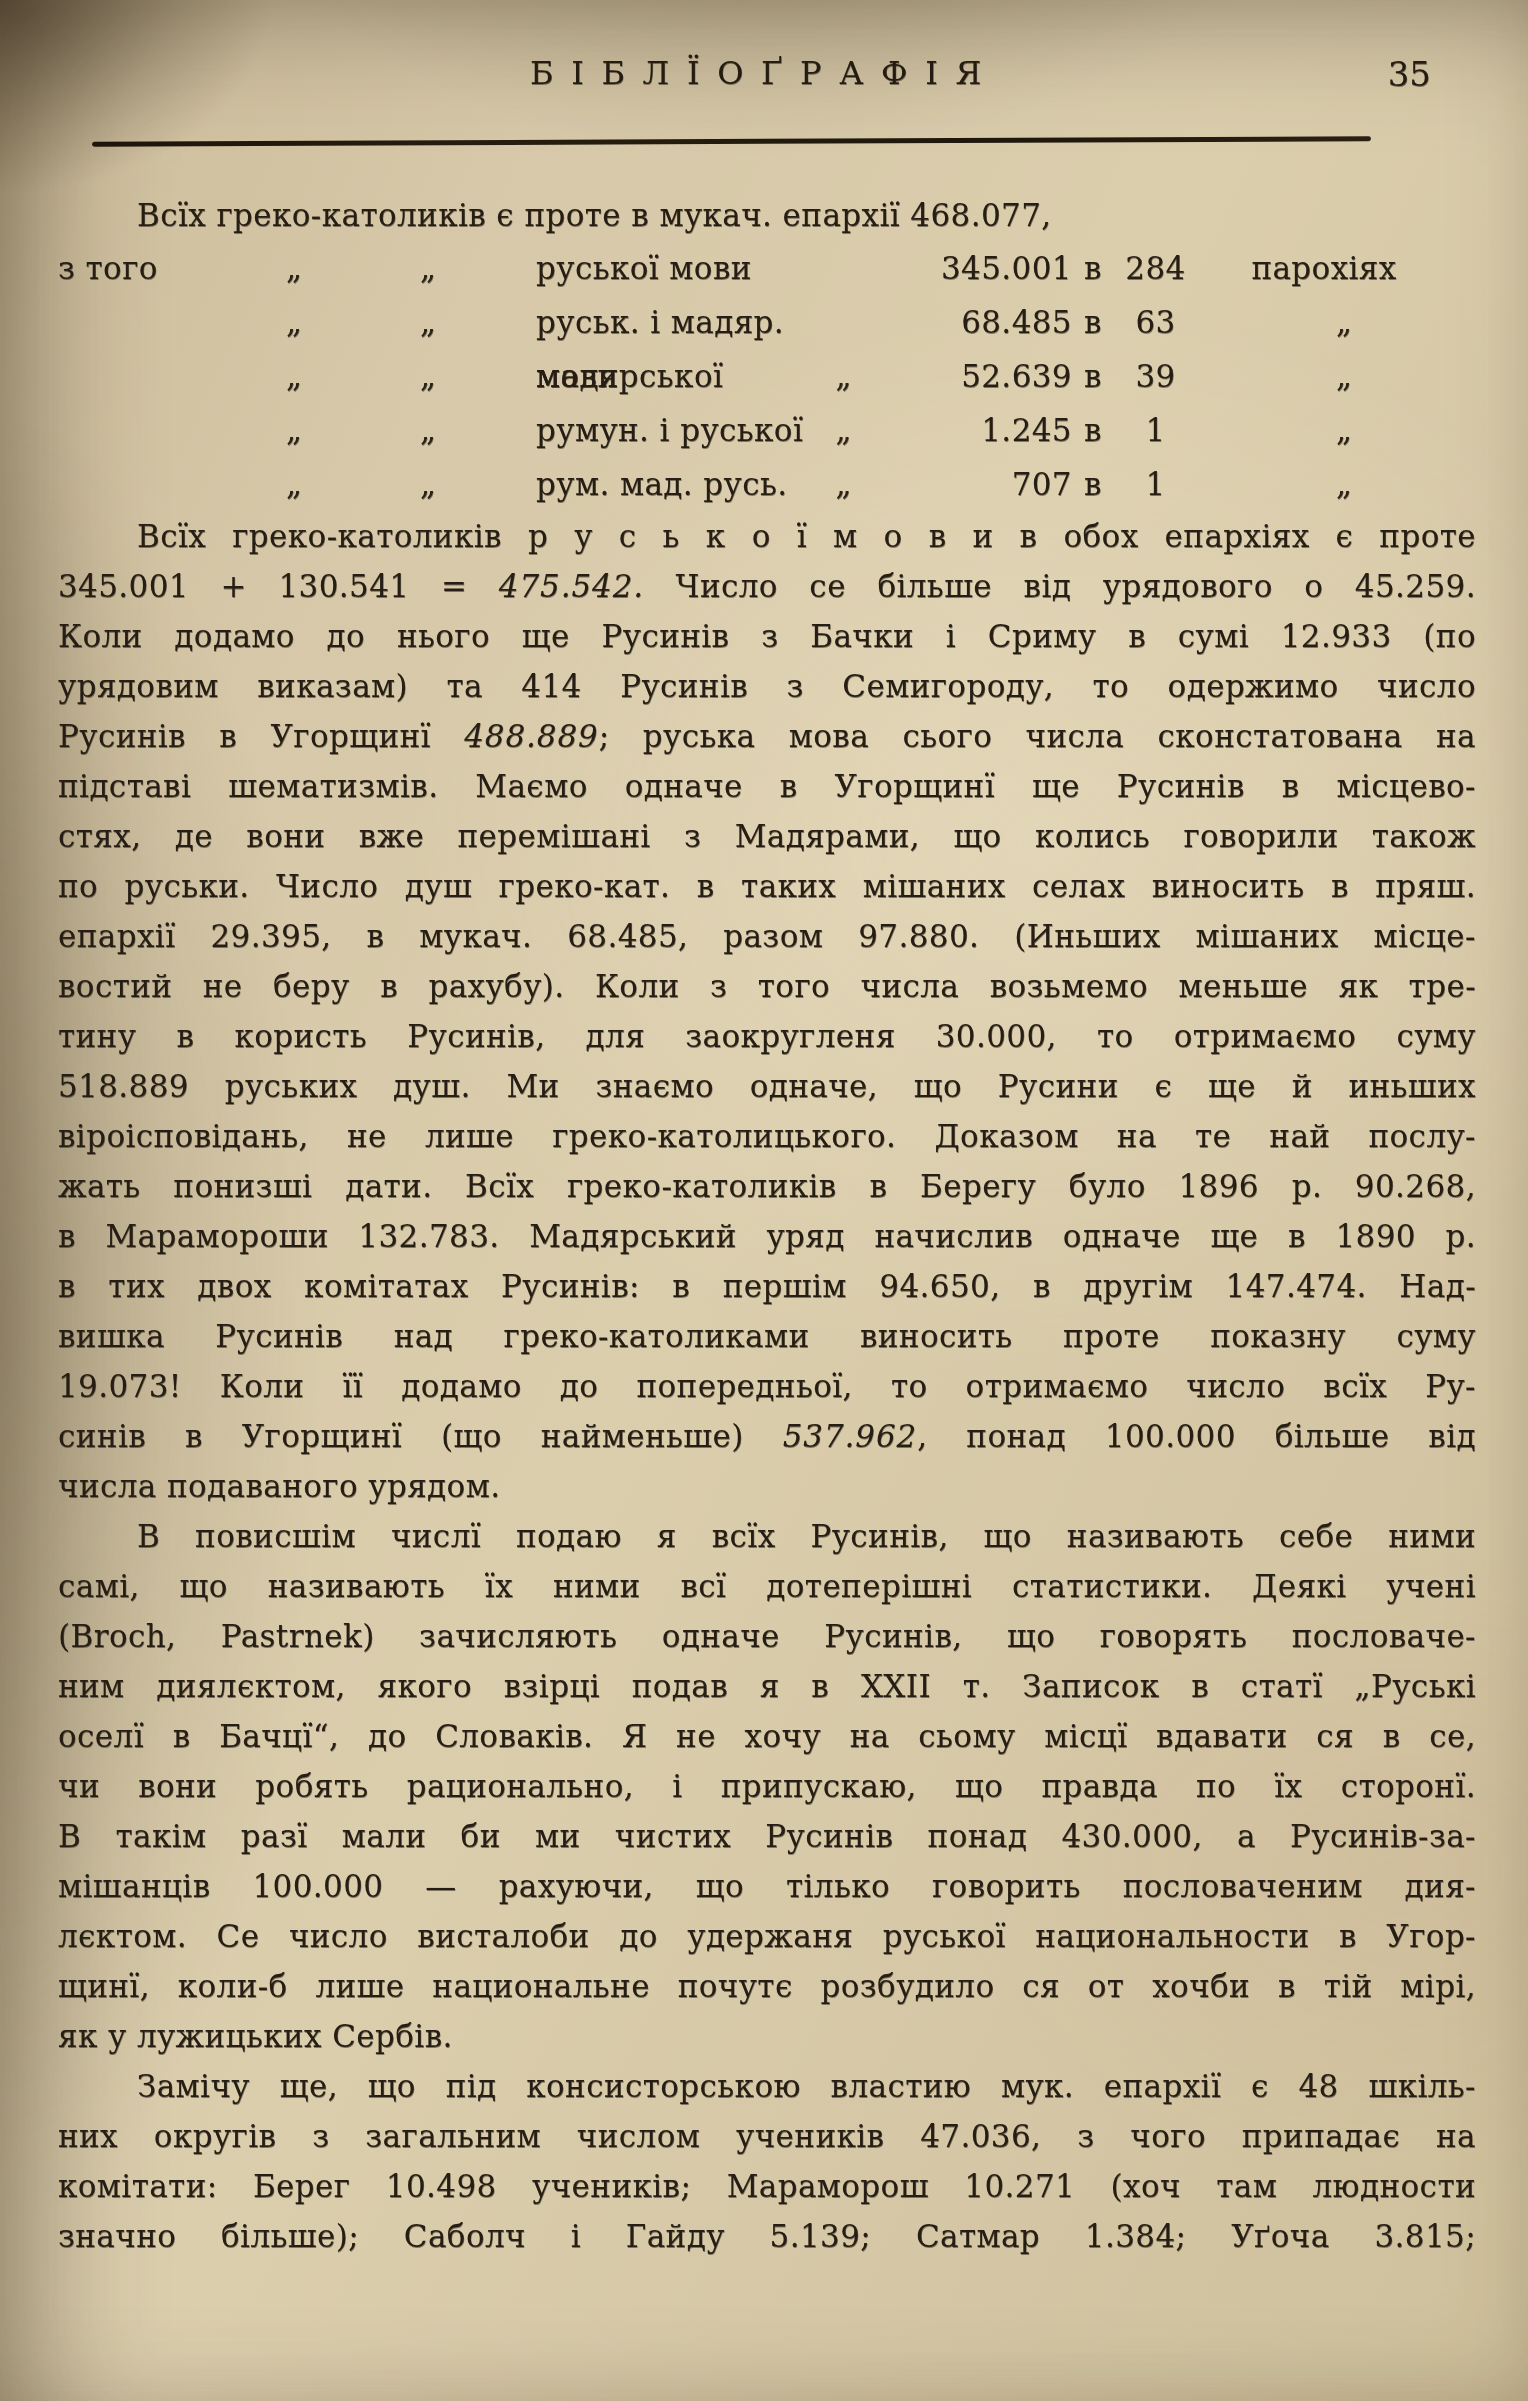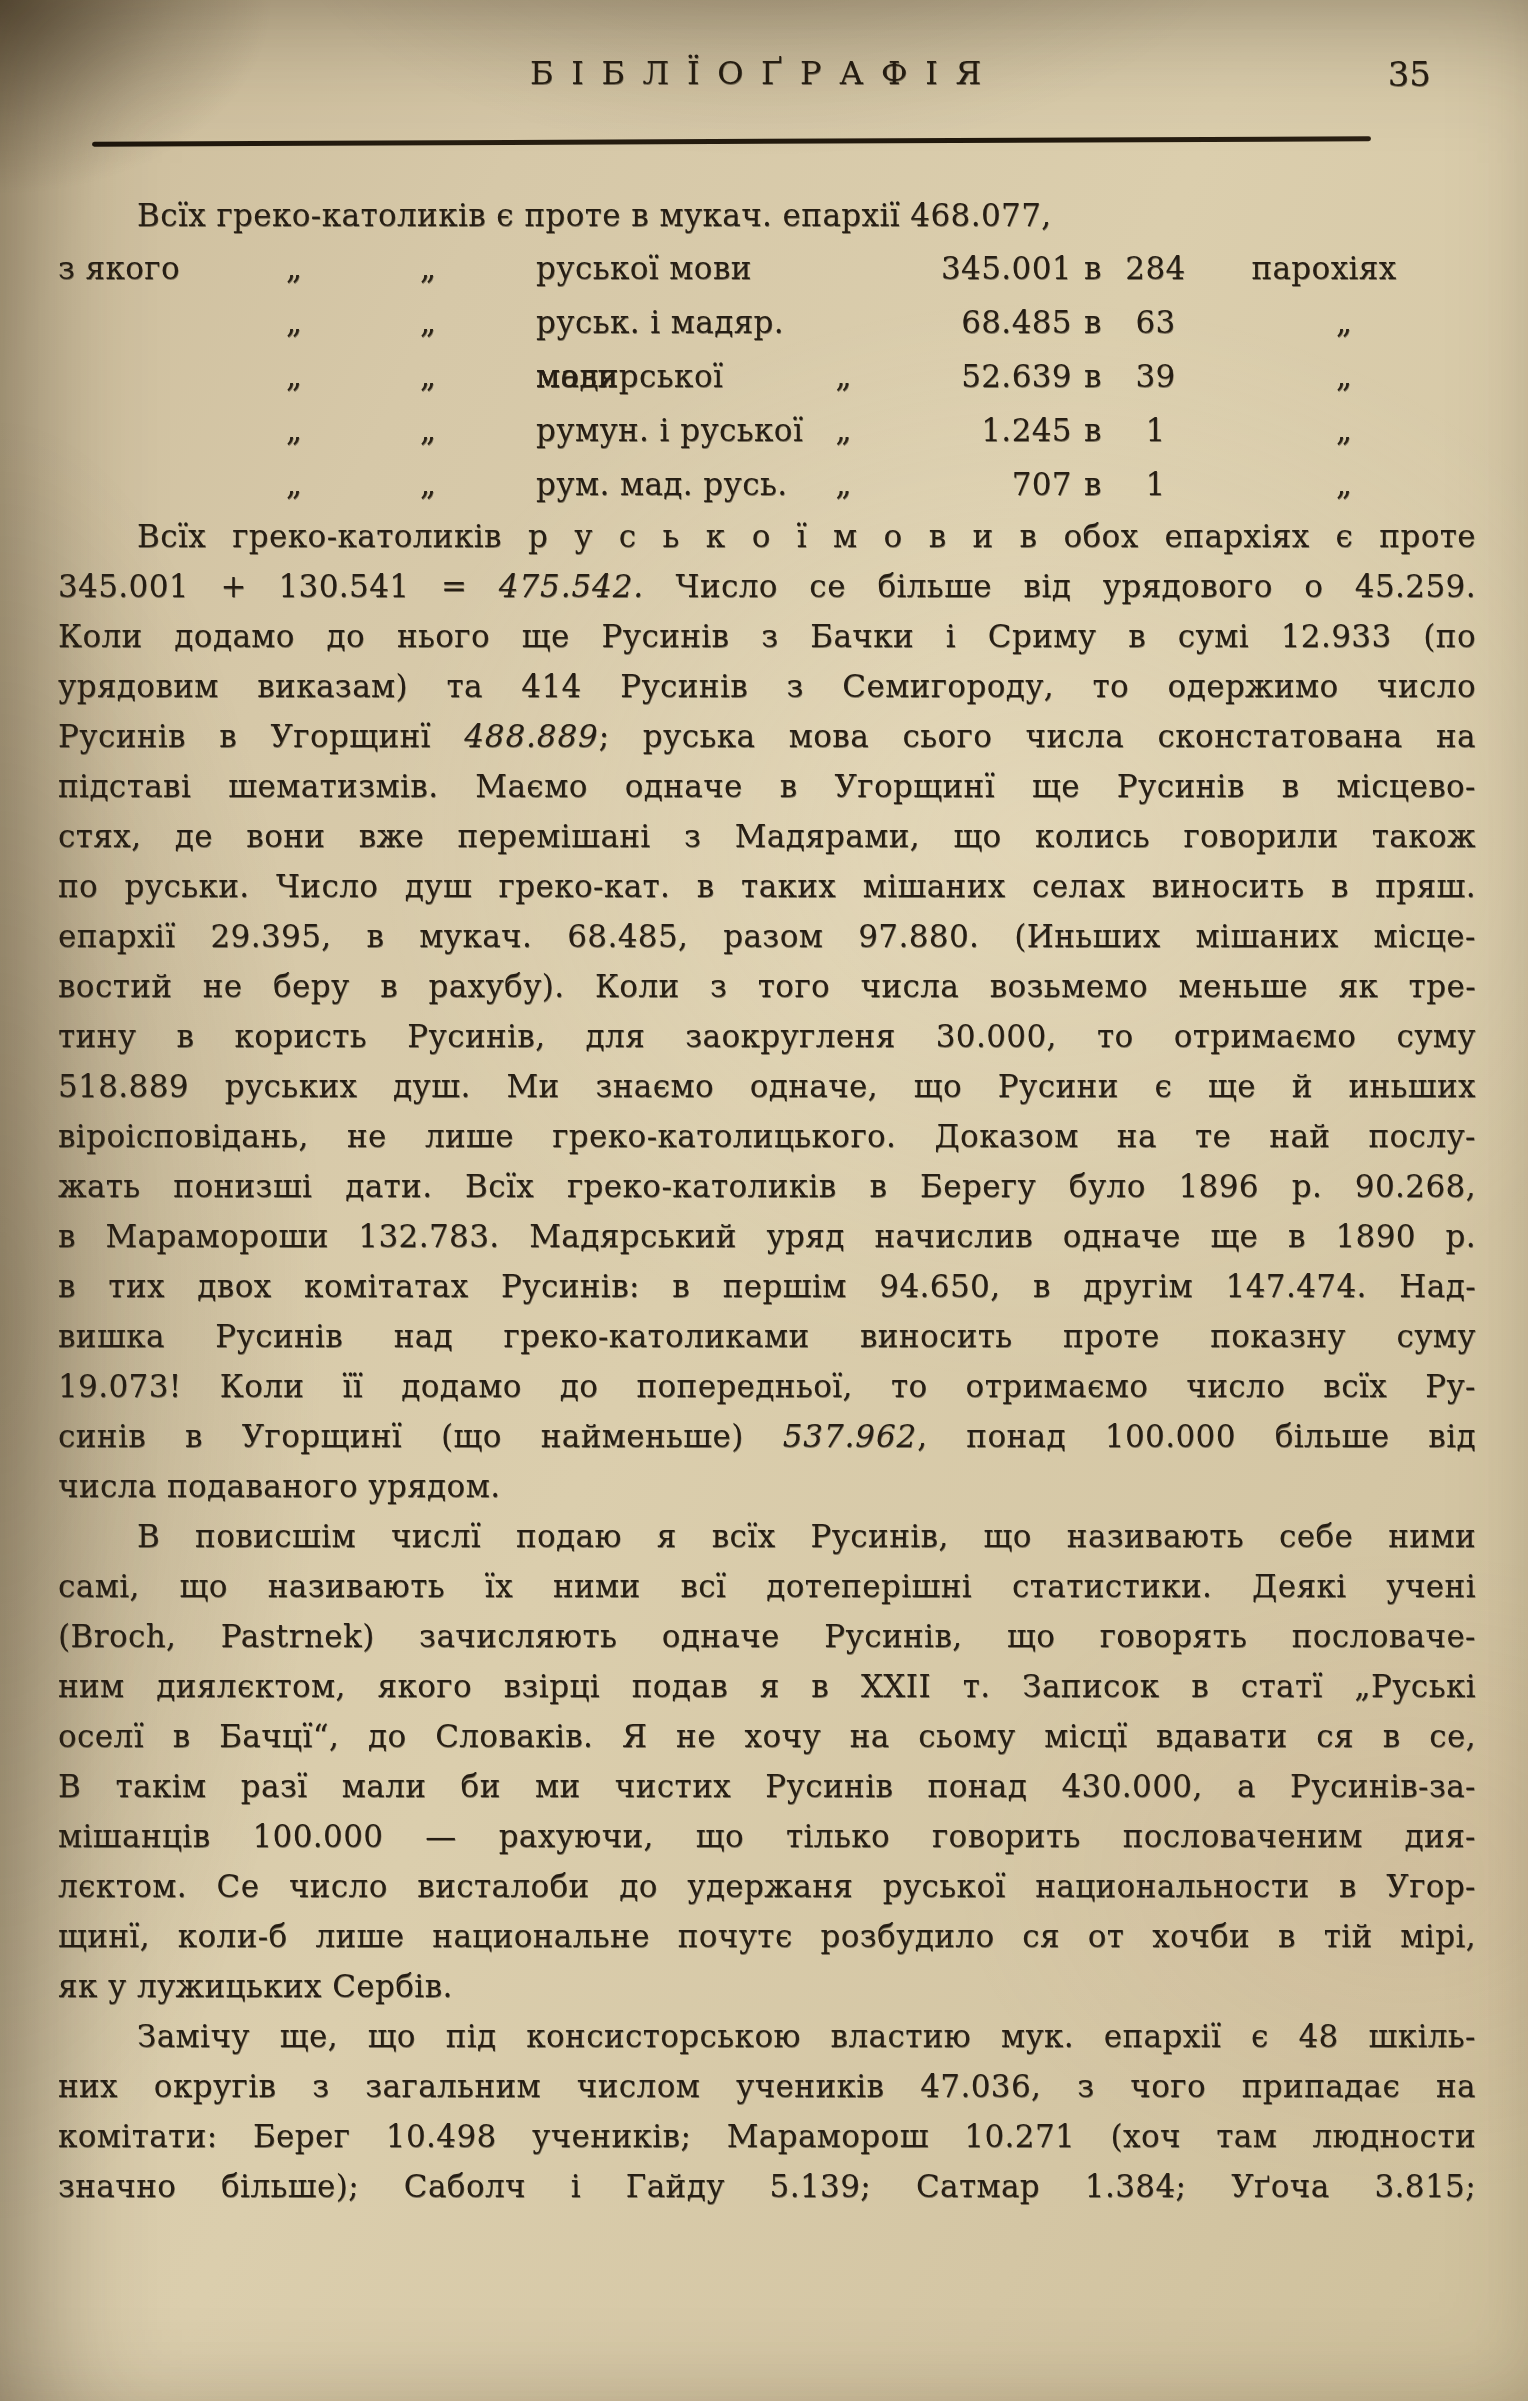--- a/index.html
+++ b/index.html
@@ -68,21 +68,21 @@
     <span class="rh-title">БІБЛЇОҐРАФІЯ</span>
     <span class="rh-num">35</span>
   </div>
 
   <div class="rule"></div>
 
   <div class="content">
     <div class="intro-line">Всїх греко-католиків є проте в мукач. епархії 468.077,</div>
     <div>
         <div class="trow">
-          <span class="cell lead">з якого</span>
+          <span class="cell lead">з того</span>
           <span class="cell ditto">„</span>
           <span class="cell ditto">„</span>
           <span class="cell labelwrap">
             <span>руської мови</span>
           </span>
           <span class="cell num">345.001</span>
           <span class="cell prep">в</span>
           <span class="cell count">284</span>
           <span class="cell tail">парохіях</span>
         </div>
@@ -160,20 +160,21 @@
           <div class="line">19.073! Коли її додамо до попередньої, то отримаємо число всїх Ру-</div>
           <div class="line">синів в Угорщинї (що найменьше) <i>537.962</i>, понад 100.000 більше від</div>
           <div class="line last">числа подаваного урядом.</div>
         </div>
         <div class="paragraph">
           <div class="line first">В повисшім числї подаю я всїх Русинів, що називають себе ними</div>
           <div class="line">самі, що називають їх ними всї дотеперішні статистики. Деякі учені</div>
           <div class="line">(Broch, Pastrnek) зачисляють одначе Русинів, що говорять пословаче-</div>
           <div class="line">ним диялєктом, якого взірці подав я в XXII т. Записок в статї „Руські</div>
           <div class="line">оселї в Бачцї“, до Словаків. Я не хочу на сьому місцї вдавати ся в се,</div>
+          <div class="line">чи вони робять рационально, і припускаю, що правда по їх сторонї.</div>
           <div class="line">В такім разї мали би ми чистих Русинів понад 430.000, а Русинів-за-</div>
           <div class="line">мішанців 100.000 — рахуючи, що тілько говорить пословаченим дия-</div>
           <div class="line">лєктом. Се число висталоби до удержаня руської национальности в Угор-</div>
           <div class="line">щинї, коли-б лише национальне почутє розбудило ся от хочби в тій мірі,</div>
           <div class="line last">як у лужицьких Сербів.</div>
         </div>
         <div class="paragraph">
           <div class="line first">Замічу ще, що під консисторською властию мук. епархії є 48 шкіль-</div>
           <div class="line">них округів з загальним числом учеників 47.036, з чого припадає на</div>
           <div class="line">комітати: Берег 10.498 учеників; Мараморош 10.271 (хоч там людности</div>

